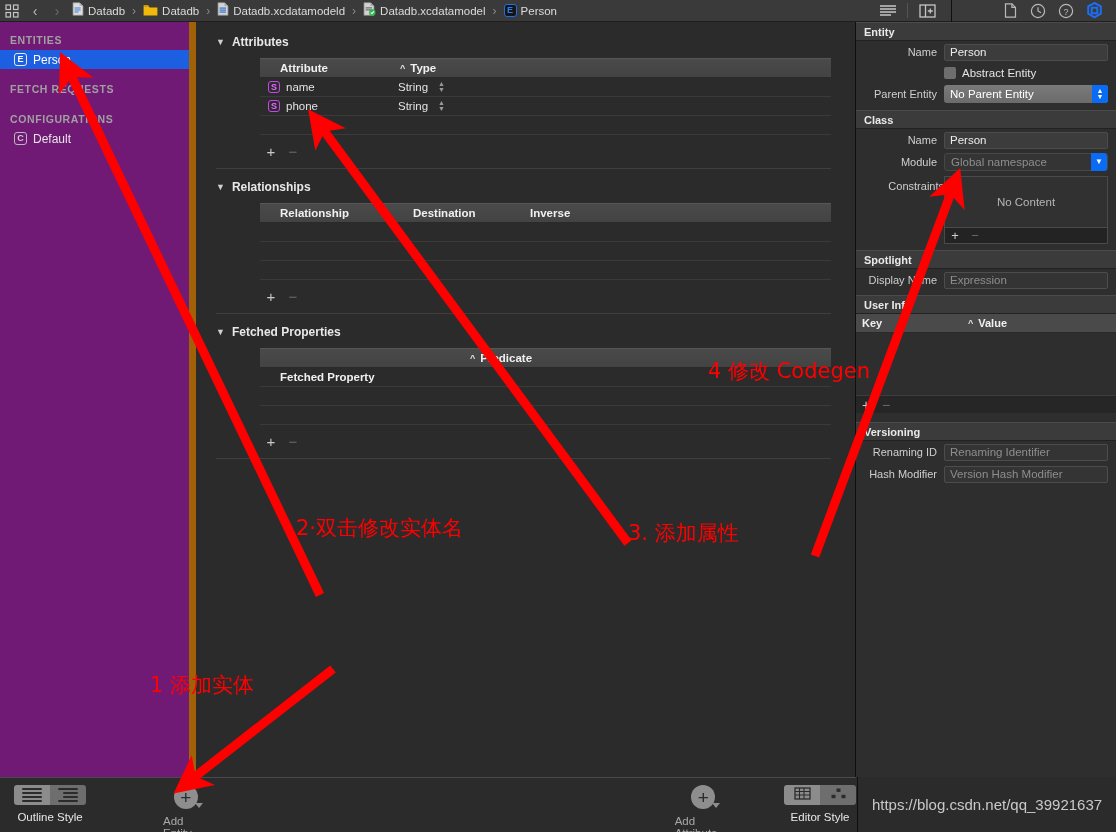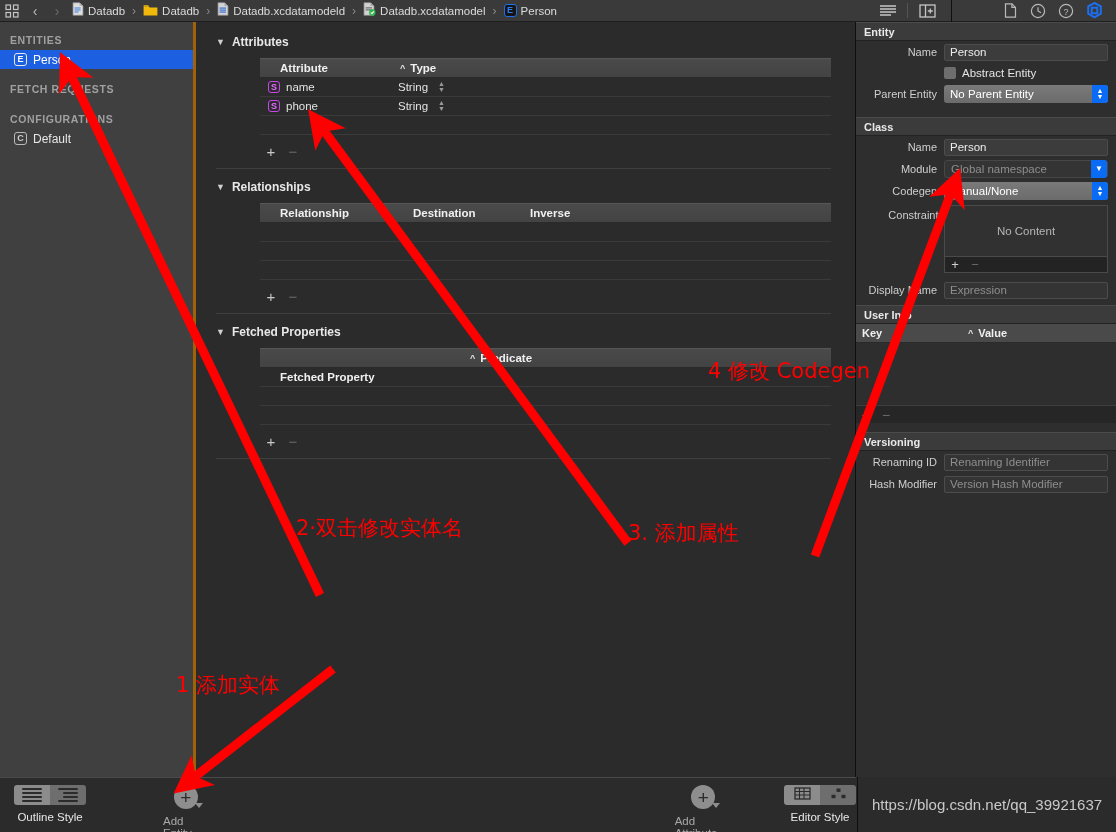--- a/index.html
+++ b/index.html
@@ -58,22 +58,22 @@
 
   
   #panes {
     position: absolute; left: 0; top: 22px; width: 1116px; height: 755px;
     display: flex;
   }
 
   
   #navigator {
     width: 196px; height: 755px;
-    background: #404040;
-    border-right: 3px solid #a16207;
+    background: #701a75;
+    border-right: 7px solid #a16207;
     padding-top: 6px;
   }
   .nav-section-title {
     font-size: 10.5px; font-weight: bold; letter-spacing: .6px;
     color: #a0a0a0; padding: 6px 0 4px 10px; text-transform: uppercase;
   }
   .nav-row {
     display: flex; align-items: center; height: 19px; padding-left: 14px;
   }
   .nav-row.selected { background: #1c5fe0; }
@@ -540,53 +540,44 @@
         <span class="insp-label">Parent Entity</span>
         <span class="insp-popup">
           <span>No Parent Entity</span>
           <span class="popup-arrows">
               <span>▲</span>
               <span>▼</span>
             </span>
         </span>
       </div>
 
-      <div class="insp-group-head" style="margin-top:12px;">Class</div>
+      <div class="insp-group-head" style="margin-top:5px;">Class</div>
       <div class="insp-row">
         <span class="insp-label">Name</span>
         <span class="insp-field">Person</span>
       </div>
       <div class="insp-row">
         <span class="insp-label">Module</span>
         <span class="insp-popup disabled">
           <span>Global namespace</span>
           <span class="popup-arrows single">▼</span>
         </span>
       </div>
-      <div class="insp-row">
-        <span class="insp-label">Codegen</span>
-        <span class="insp-popup">
-          <span>Manual/None</span>
-          <span class="popup-arrows">
-              <span>▲</span>
-              <span>▼</span>
-            </span>
-        </span>
-      </div>
       <div style="position:relative; height:74px; margin-top:3px;">
         <span class="insp-constrain-label" style="left:6px; top:4px;">Constraints</span>
         <div class="listbox">
           <span>No Content</span>
         </div>
         <div class="listbox-toolbar">
           <span class="plusminus">+</span>
           <span class="plusminus dim">−</span>
         </div>
       </div>
 
+      <div class="insp-group-head">Spotlight</div>
       <div class="insp-row">
         <span class="insp-label">Display Name</span>
         <span class="insp-field placeholder">Expression</span>
       </div>
 
       <div class="insp-group-head" style="margin-top:4px;">User Info</div>
       <div class="userinfo-head">
         <span class="ui-key">Key</span>
         <span class="ui-val">
           <span class="sort-caret">^</span>
@@ -689,19 +680,19 @@
     <line x1="333" y1="669" x2="192" y2="779" stroke="#ff0000" stroke-width="9" marker-end="url(#arrowhead)"></line>
 
     <line x1="320" y1="595" x2="70" y2="73" stroke="#ff0000" stroke-width="9" marker-end="url(#arrowhead)"></line>
 
     <line x1="628" y1="543" x2="322" y2="128" stroke="#ff0000" stroke-width="9" marker-end="url(#arrowhead)"></line>
 
     <line x1="815" y1="556" x2="952" y2="190" stroke="#ff0000" stroke-width="9" marker-end="url(#arrowhead)"></line>
   </svg>
 
   <div>
-    <div class="anno-text" style="left:176px; top:671px;">1 添加实体</div>
+    <div class="anno-text" style="left:150px; top:671px;">1 添加实体</div>
     <div class="anno-text" style="left:296px; top:514px;">2·双击修改实体名</div>
     <div class="anno-text" style="left:628px; top:519px;">3. 添加属性</div>
     <div class="anno-text" style="left:708px; top:357px;">4 修改 Codegen</div>
   </div>
 
 </div>
 
 </body></html>

